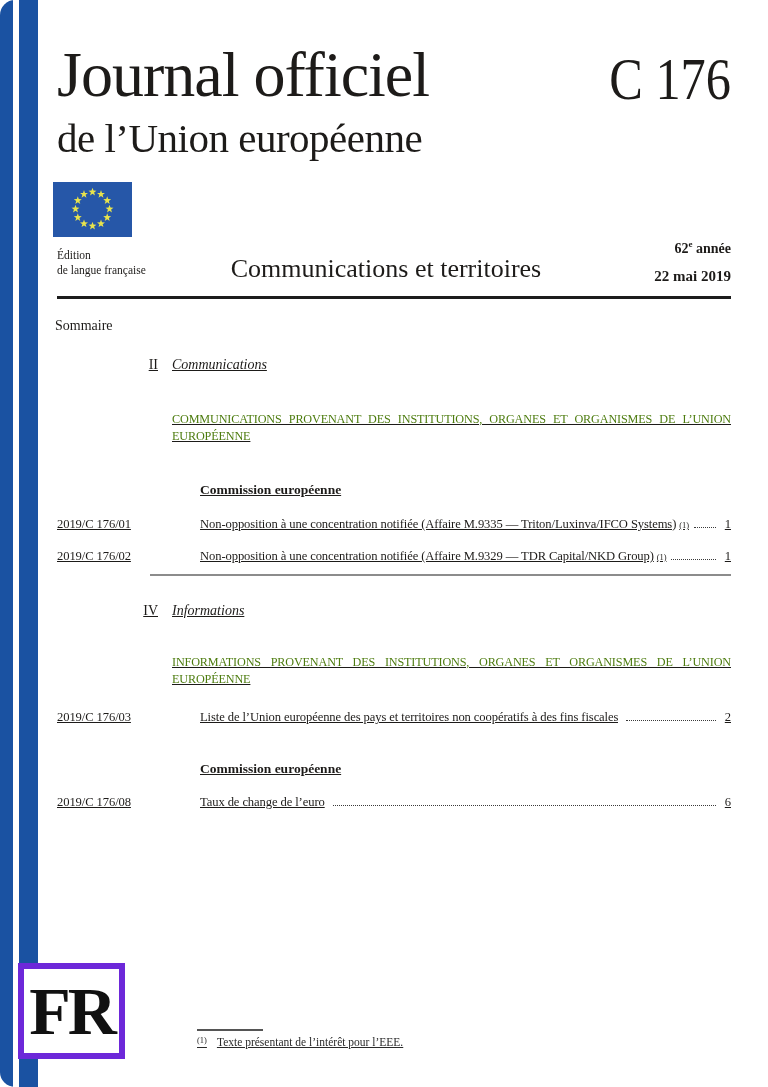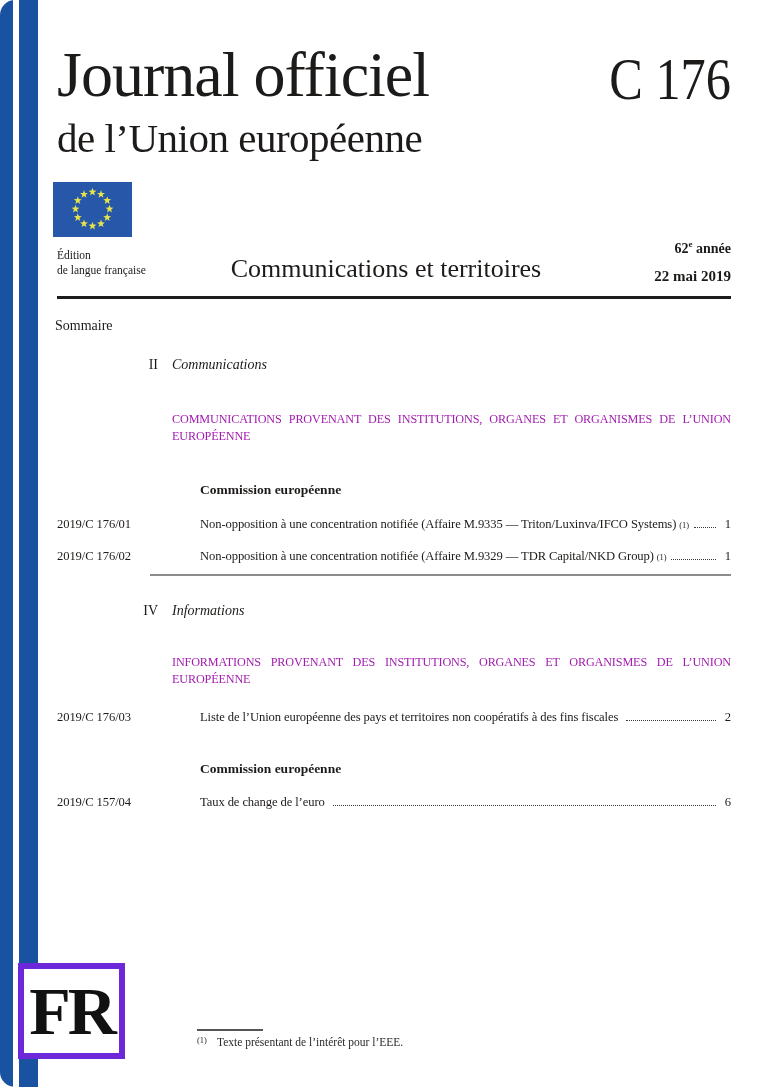--- a/index.html
+++ b/index.html
@@ -23,26 +23,26 @@
   .center-heading{position:absolute;left:196px;top:256px;width:380px;text-align:center;
                   font-size:26px;line-height:1;white-space:nowrap;}
   .year-line{position:absolute;right:37px;top:239px;font-size:14px;font-weight:bold;white-space:nowrap;}
   .year-line sup{font-size:9px;}
   .date-line{position:absolute;right:37px;top:268px;font-size:15px;font-weight:bold;white-space:nowrap;}
   .head-rule{position:absolute;left:57px;top:296px;width:674px;height:3px;background:#1c1c1c;}
 
   .sommaire{position:absolute;left:55px;top:318px;font-size:14px;}
 
   
-  .toc{position:absolute;left:57px;top:356px;width:674px;}
+  .toc{position:absolute;left:57px;top:356px;width:674px;text-decoration:underline;}
   .part-row{display:flex;font-size:14px;line-height:17px;}
   .part-num{width:101px;text-align:right;flex:none;}
   .part-label{margin-left:14px;font-style:italic;}
   .caps-heading{margin-left:115px;width:559px;font-size:12.2px;line-height:17px;
-                letter-spacing:-0.15px;text-align:justify;color:#a21caf;}
+                letter-spacing:-0.15px;text-align:justify;color:#4d7c0f;}
   .caps1{margin-top:38px;}
   .caps2{margin-top:35px;}
   .subheading{margin-left:143px;font-size:13.5px;font-weight:bold;line-height:16px;}
   .sub1{margin-top:37px;}
   .sub-conseil{margin-top:27px;}
   .sub2{margin-top:36px;}
   .entry{display:flex;align-items:baseline;font-size:12.6px;line-height:16px;letter-spacing:-0.1px;}
   .e1{margin-top:18px;}
   .e2{margin-top:15px;}
   .e3{margin-top:21px;}
@@ -54,21 +54,21 @@
   .entry-page{flex:none;min-width:10px;text-align:right;}
   .mid-rule{margin-top:9px;margin-left:93px;width:581px;height:2px;background:#8c8c8c;}
   .part2{margin-top:26px;}
 
   
   .fr-box{position:absolute;left:18px;top:963px;width:95px;height:84px;background:#ffffff;
           border:6px solid #6d28d9;z-index:2;display:flex;align-items:center;justify-content:center;}
   .fr-box span{font-size:68px;font-weight:bold;letter-spacing:-3px;line-height:1;color:#111;}
 
   
-  .footnote{position:absolute;left:197px;top:1029px;width:540px;font-size:11.5px;color:#2a2a2a;}
+  .footnote{position:absolute;left:197px;top:1029px;width:540px;font-size:11.5px;color:#2a2a2a;text-decoration:underline;}
   .fn-rule{width:66px;height:2px;background:#555;margin-bottom:4px;}
   .fn-marker{font-size:8.5px;vertical-align:3px;}
   .fn-text{margin-left:10px;}
 </style>
 </head>
 <body>
 
 <div class="page">
   <div class="bar1"></div>
   <div class="bar2"></div>
@@ -153,21 +153,21 @@
       <span class="entry-ref">2019/C 176/03</span>
       <span class="entry-text">Liste de l’Union européenne des pays et territoires non coopératifs à des fins fiscales</span>
       <sup class="note-ref"></sup>
       <span class="leader"></span>
       <span class="entry-page">2</span>
     </div>
 
     <div class="subheading sub2">Commission européenne</div>
 
     <div class="entry e4">
-      <span class="entry-ref">2019/C 157/04</span>
+      <span class="entry-ref">2019/C 176/08</span>
       <span class="entry-text">Taux de change de l’euro</span>
       <sup class="note-ref"></sup>
       <span class="leader"></span>
       <span class="entry-page">6</span>
     </div>
 
   </div>
 
   <div class="fr-box">
     <span>FR</span>

